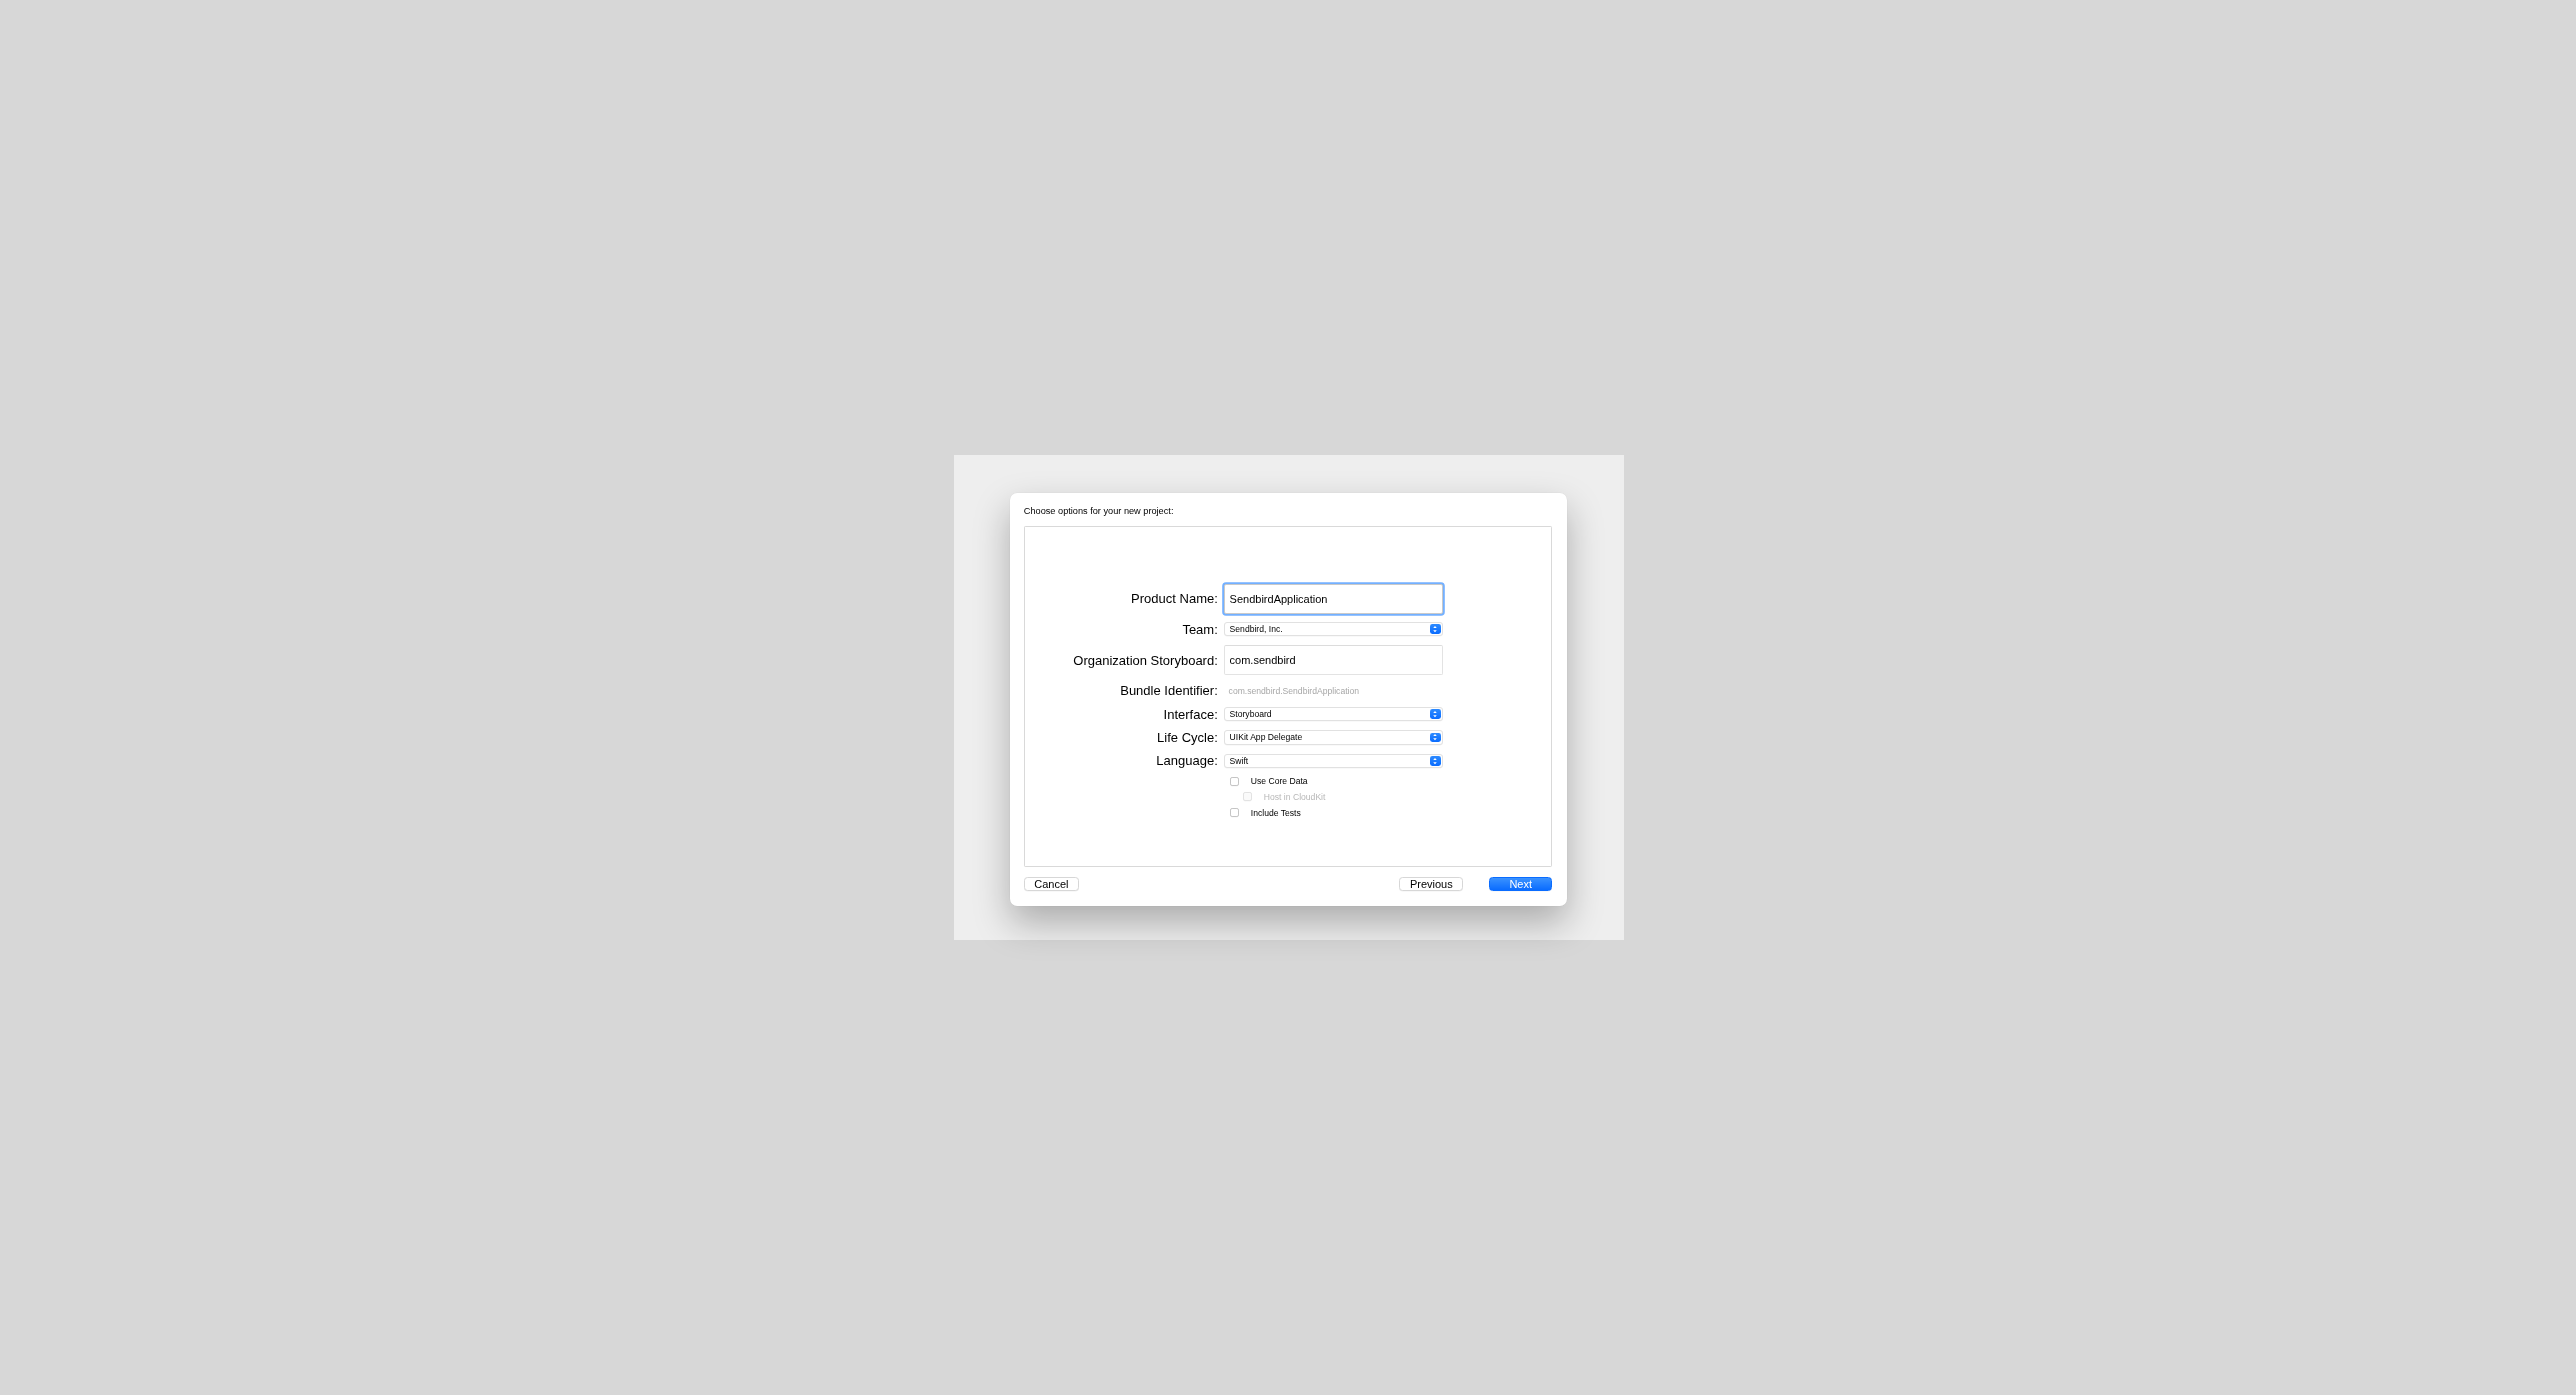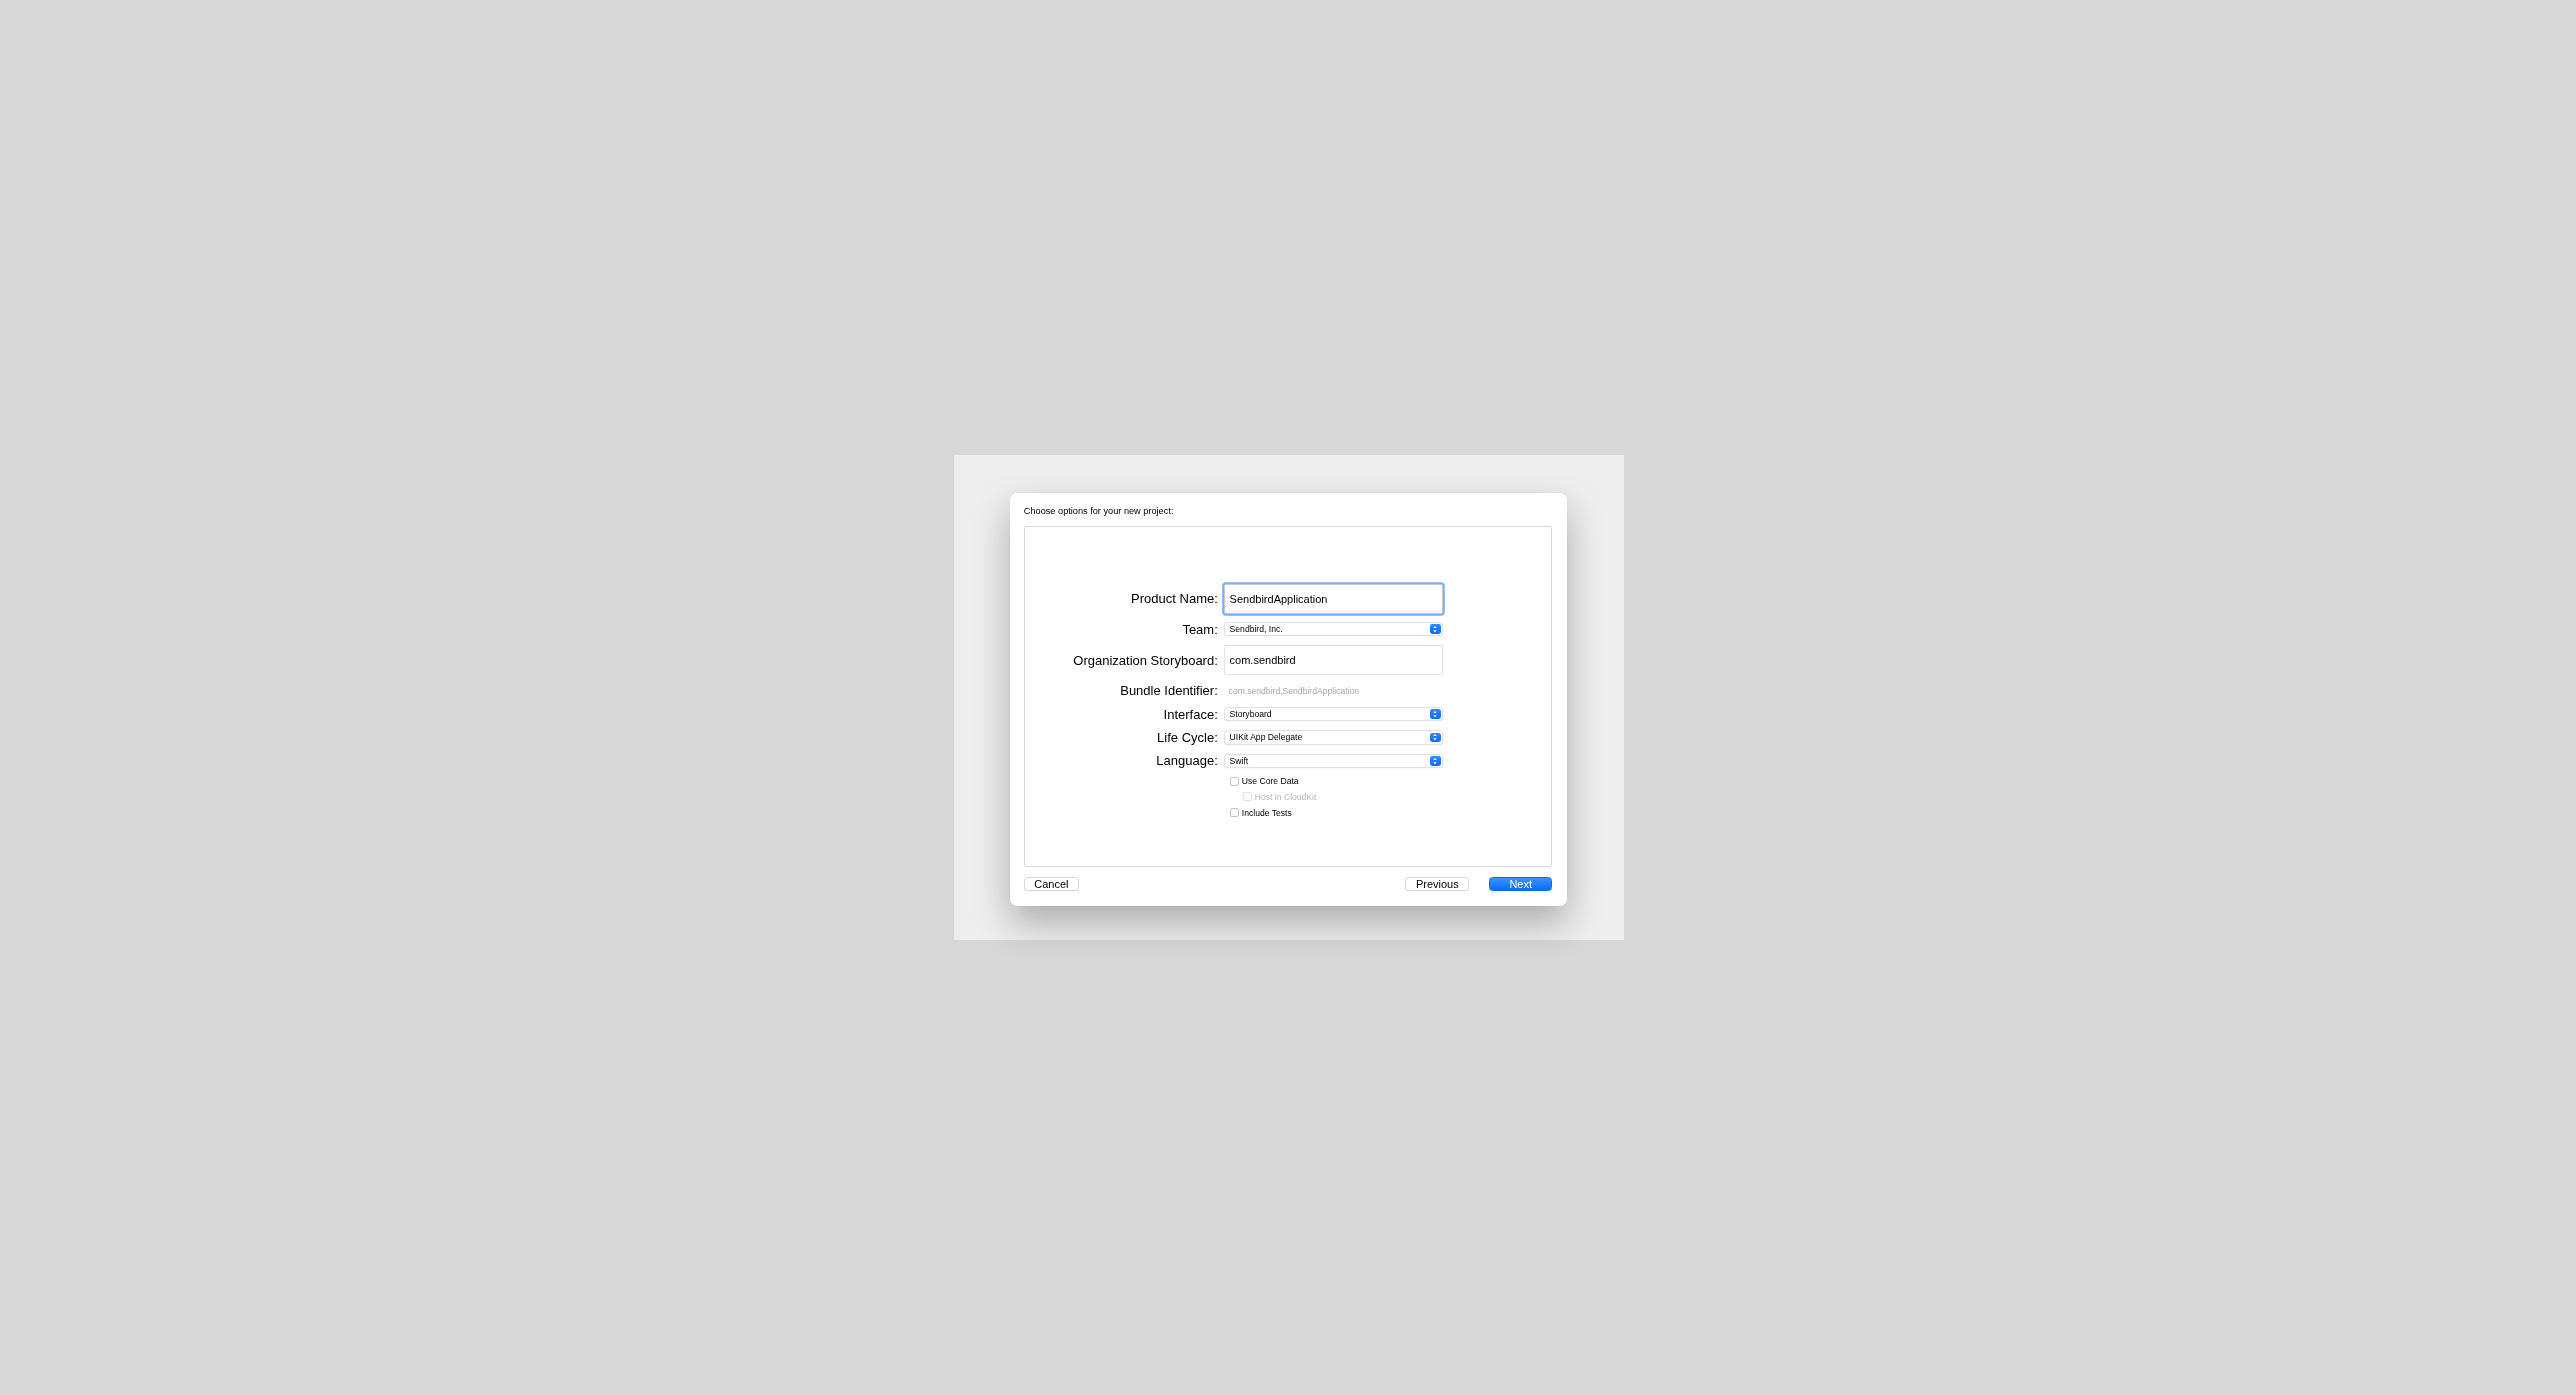--- a/index.html
+++ b/index.html
@@ -122,21 +122,21 @@
     border-radius: 2.4px;
     display: flex;
     flex-direction: column;
     align-items: center;
     justify-content: center;
   }
   .popup .stepper svg { display: block; }
   .checkbox-row {
     display: flex;
     align-items: center;
-    gap: 3px;
+    gap: 12px;
     height: 12px;
   }
   .checkbox-row + .checkbox-row { margin-top: 3.6px; }
   .cb {
     width: 9px; height: 9px;
     border: 0.6px solid #c4c4c4;
     border-radius: 2.1px;
     background: #fff;
     flex-shrink: 0;
     box-shadow: inset 0 0.6px 0 rgba(255,255,255,0.6), 0 0.6px 0.6px rgba(0,0,0,0.04);
@@ -172,21 +172,21 @@
     justify-content: center;
     box-shadow: 0 0.6px 0.6px rgba(0,0,0,0.06);
     cursor: default;
   }
   .btn.primary {
     background: linear-gradient(#3a92ff, #0a6cff);
     border: 0.6px solid #0a6cff;
     color: #fff;
     min-width: 63px;
   }
-  .right-buttons { display: flex; gap: 20px; }
+  .right-buttons { display: flex; gap: 26px; }
 </style>
 </head>
 <body>
 
 <div class="stage">
   <div class="backstrip"></div>
 
   <div class="sheet">
     <div class="sheet-title">Choose options for your new project:</div>
 

